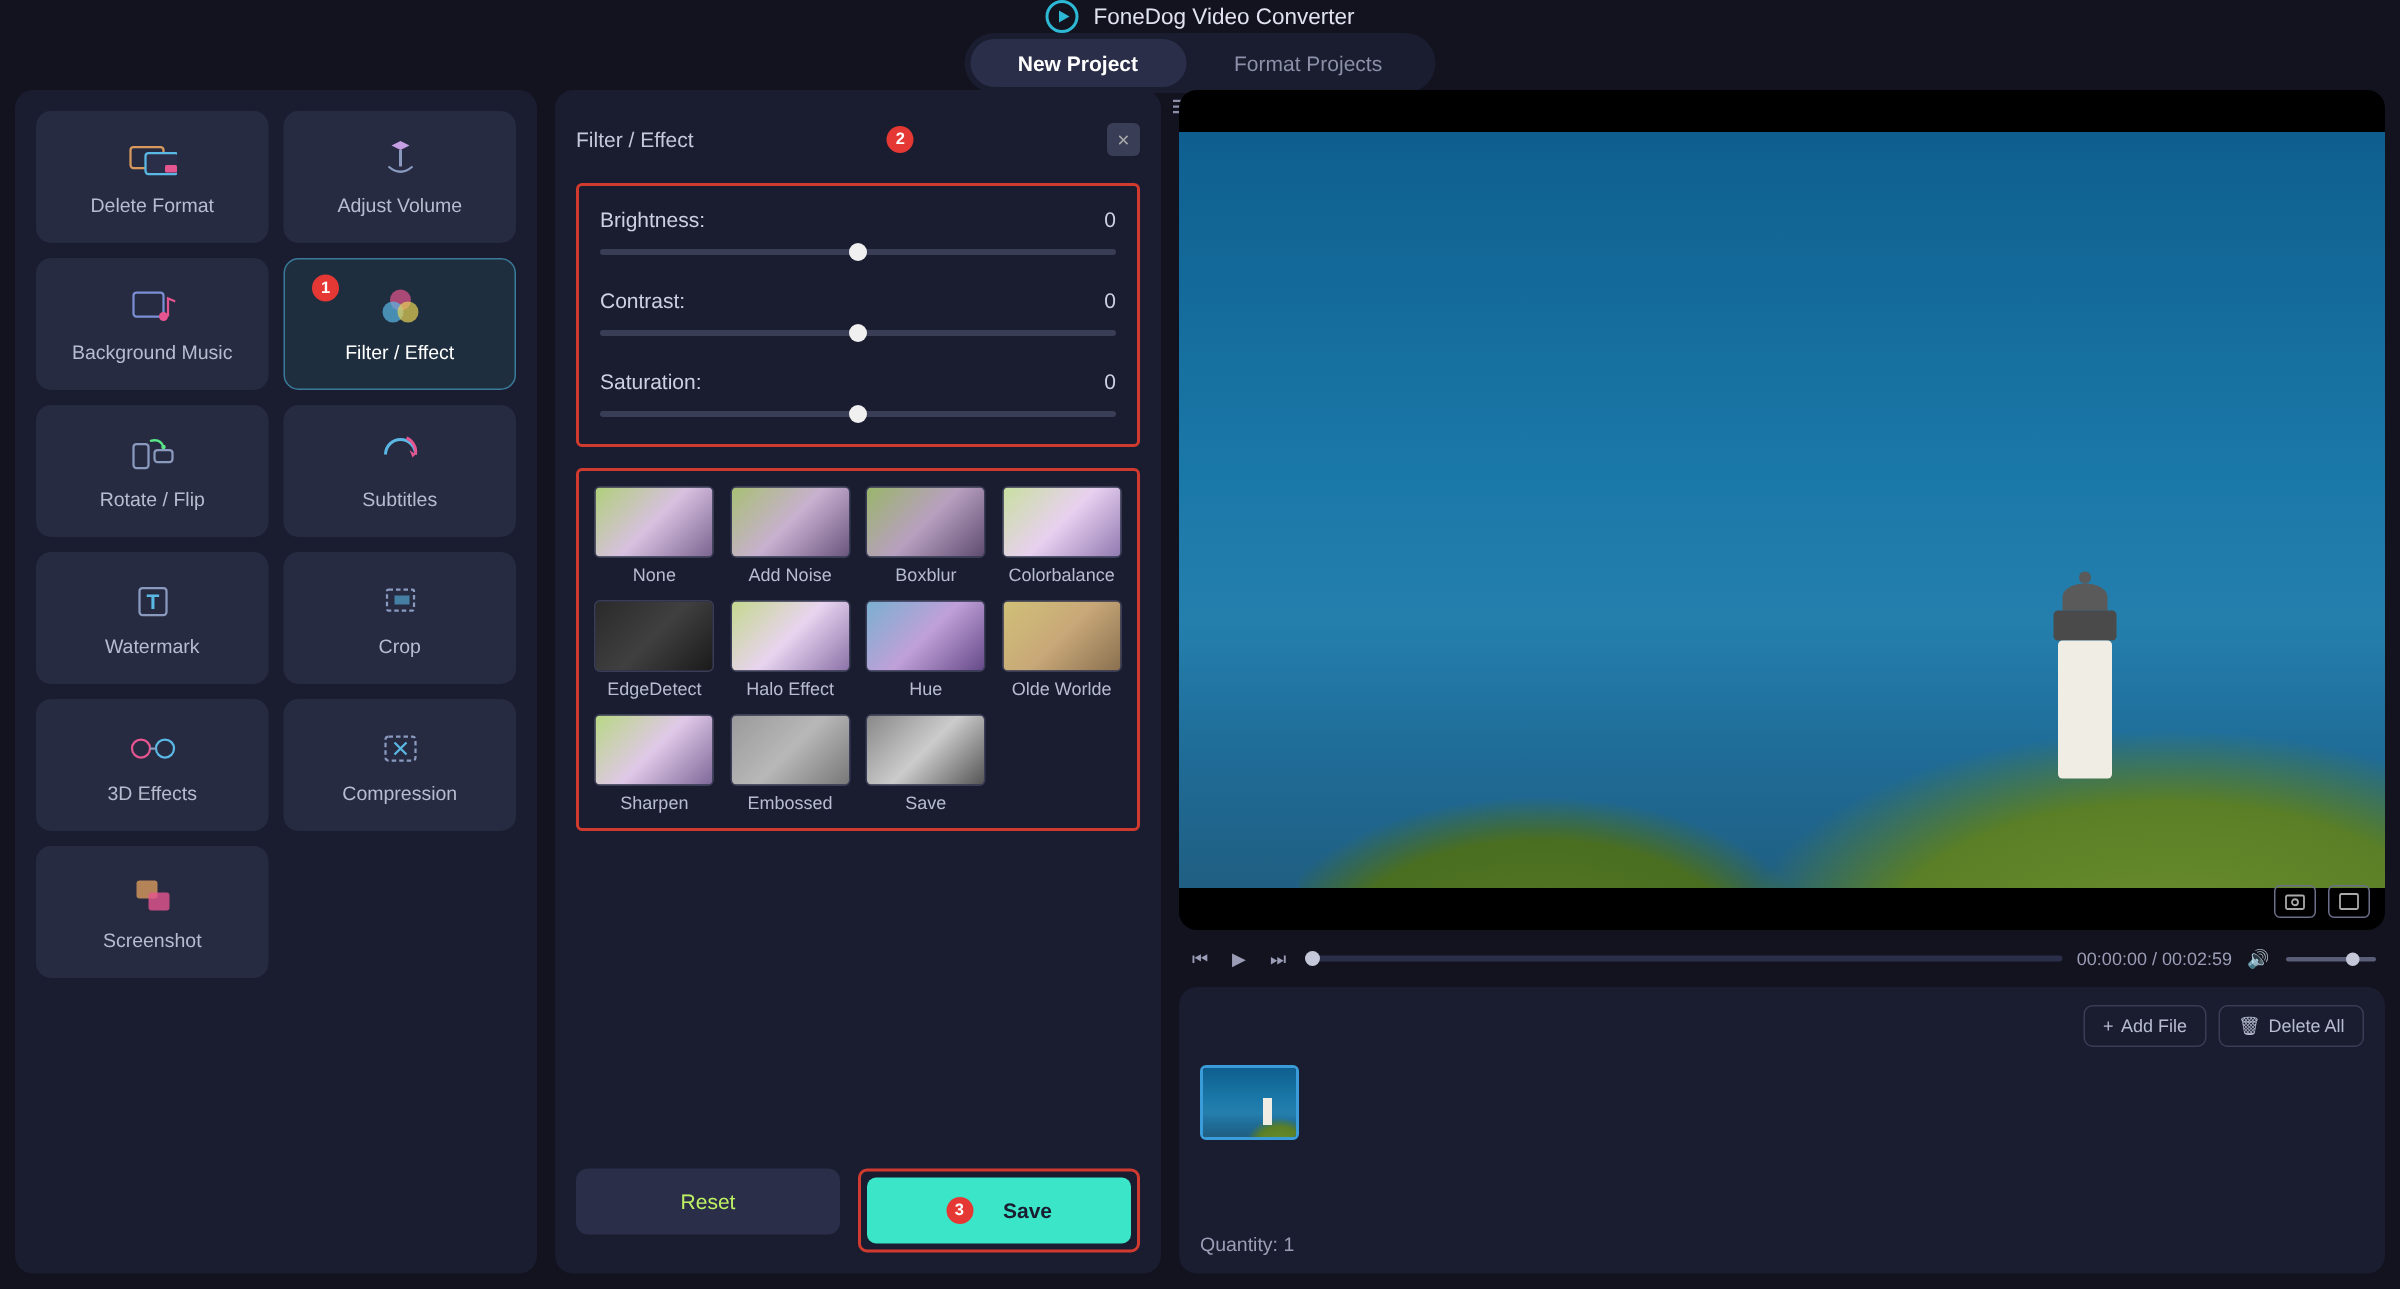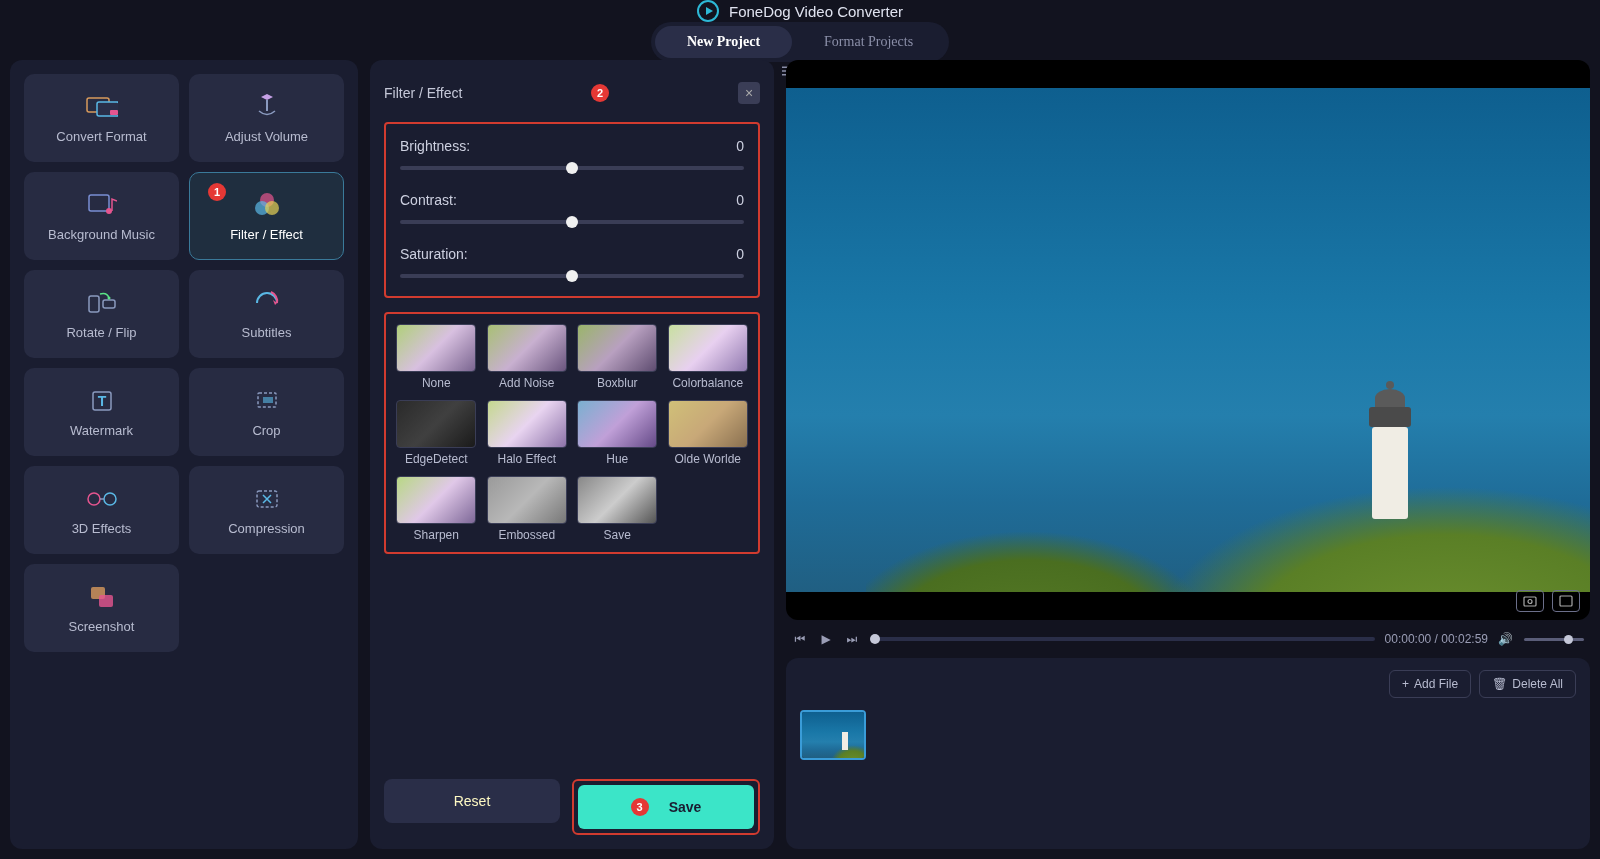--- a/index.html
+++ b/index.html
@@ -3,21 +3,21 @@
 <meta charset="utf-8">
 <style>
 * { margin: 0; padding: 0; box-sizing: border-box; font-family: -apple-system, BlinkMacSystemFont, "Segoe UI", Arial, sans-serif; }
 body { background: #12131f; color: #c5c8d8; overflow: hidden; width: 1600px; height: 859px; }
 
 .titlebar { display: flex; align-items: center; height: 50px; padding: 0 20px; flex-direction: column; }
 .logo { display: flex; align-items: center; gap: 10px; font-size: 15px; color: #e0e3f0; }
 .logo-icon { width: 22px; height: 22px; border-radius: 50%; border: 2px solid #2db8d6; display: flex; align-items: center; justify-content: center; }
 .logo-icon::before { content: ""; border-left: 7px solid #2db8d6; border-top: 4px solid transparent; border-bottom: 4px solid transparent; margin-left: 2px; }
 .tabbar { margin-left: auto; margin-right: auto; display: flex; background: #1a1d30; border-radius: 22px; padding: 4px; }
-.tab { padding: 8px 32px; font-size: 14px; color: #8b8fa8; border-radius: 20px; cursor: pointer; font-family: Liberation Serif, serif; }
+.tab { padding: 8px 32px; font-size: 14px; color: #8b8fa8; border-radius: 20px; cursor: pointer; }
 .tab.active { background: #2a2e48; color: #fff; font-weight: 600; }
 .winctrl { display: flex; align-items: center; gap: 18px; color: #8b8fa8; }
 .winctrl span, .winctrl svg { cursor: pointer; }
 
 .main { display: flex; padding: 10px; gap: 12px; height: calc(100% - 50px); }
 
 .sidebar { width: 348px; background: #1a1d30; border-radius: 12px; padding: 14px; display: grid; grid-template-columns: 1fr 1fr; gap: 10px; align-content: start; }
 .tool { background: #272b42; border-radius: 10px; height: 88px; display: flex; flex-direction: column; align-items: center; justify-content: center; gap: 8px; cursor: pointer; position: relative; font-size: 13px; color: #b8bcd0; }
 .tool.selected { background: #1f2e3f; border: 1px solid #3a7a9a; color: #fff; }
 .tool-icon { width: 32px; height: 28px; display: flex; align-items: center; justify-content: center; }
@@ -36,21 +36,21 @@
 .slider-thumb { position: absolute; width: 12px; height: 12px; background: #f0f0f0; border-radius: 50%; top: -4px; left: 50%; transform: translateX(-50%); cursor: pointer; }
 
 .filters-box { border: 2px solid #d13b2f; border-radius: 4px; padding: 10px; margin-top: 14px; }
 .filters-grid { display: grid; grid-template-columns: repeat(4, 1fr); gap: 10px; }
 .filter-item { display: flex; flex-direction: column; align-items: center; gap: 4px; cursor: pointer; }
 .filter-thumb { width: 80px; height: 48px; border-radius: 4px; border: 1px solid #3a3d56; }
 .filter-item span { font-size: 12px; color: #b8bcd0; }
 
 .panel-actions { margin-top: auto; display: flex; gap: 12px; }
 .btn { flex: 1; height: 44px; border-radius: 8px; display: flex; align-items: center; justify-content: center; font-size: 14px; cursor: pointer; border: none; }
-.btn-reset { background: #2a2e48; color: #fef9c3; }
+.btn-reset { background: #2a2e48; color: #bef264; }
 .save-box { flex: 1; border: 2px solid #d13b2f; border-radius: 6px; padding: 4px; display: flex; }
 .btn-save { background: #3be5c8; color: #1a1d30; font-weight: 600; position: relative; border-radius: 6px; }
 .btn-save .badge { position: static; transform: none; margin-right: 20px; }
 
 .preview { flex: 1; display: flex; flex-direction: column; gap: 12px; }
 .video-box { background: #000; border-radius: 12px; position: relative; height: 560px; overflow: hidden; }
 .video-scene { position: absolute; top: 28px; bottom: 28px; left: 0; right: 0; overflow: hidden; }
 .preview-overlay { position: absolute; bottom: 8px; right: 10px; display: flex; gap: 8px; }
 .preview-overlay .ob { width: 28px; height: 22px; border: 1px solid #6b6f8a; border-radius: 4px; display: flex; align-items: center; justify-content: center; color: #aaa; cursor: pointer; }
 
@@ -125,21 +125,21 @@
 
   <div class="sidebar">
     <div class="tool">
       <div class="tool-icon">
           <svg width="34" height="26" fill="none">
             <rect x="1" y="4" width="22" height="14" rx="2" stroke="#d89a5c" stroke-width="1.5"></rect>
             <rect x="11" y="8" width="22" height="14" rx="2" fill="#2a2e48" stroke="#5ab8e5" stroke-width="1.5"></rect>
             <rect x="24" y="16" width="8" height="5" rx="1" fill="#e5558f"></rect>
           </svg>
         </div>
-      <span>Convert Format</span>
+      <span>Delete Format</span>
     </div>
     <div class="tool">
       <div class="tool-icon">
           <svg width="28" height="28" fill="none">
             <path d="M8 4 L14 1 L20 4 L14 7Z" fill="#c5a0e5"></path>
             <path d="M14 7 V18" stroke="#8a9abf" stroke-width="2"></path>
             <path d="M6 18 Q14 25 22 18" stroke="#8a9abf" stroke-width="1.5"></path>
           </svg>
         </div>
       <span>Adjust Volume</span>
@@ -386,16 +386,17 @@
           </button>
       </div>
       <div class="thumbs">
         <div class="thumb">
           <div class="sea" style="transform:scale(1)">
             <div class="grass" style="height:34%"></div>
             <div style="position:absolute;bottom:18%;right:26%;width:6px;height:18px;background:#f0ede4"></div>
           </div>
         </div>
       </div>
+      <div class="quantity">Quantity: 1</div>
     </div>
   </div>
 
 </div>
 
 </body></html>

